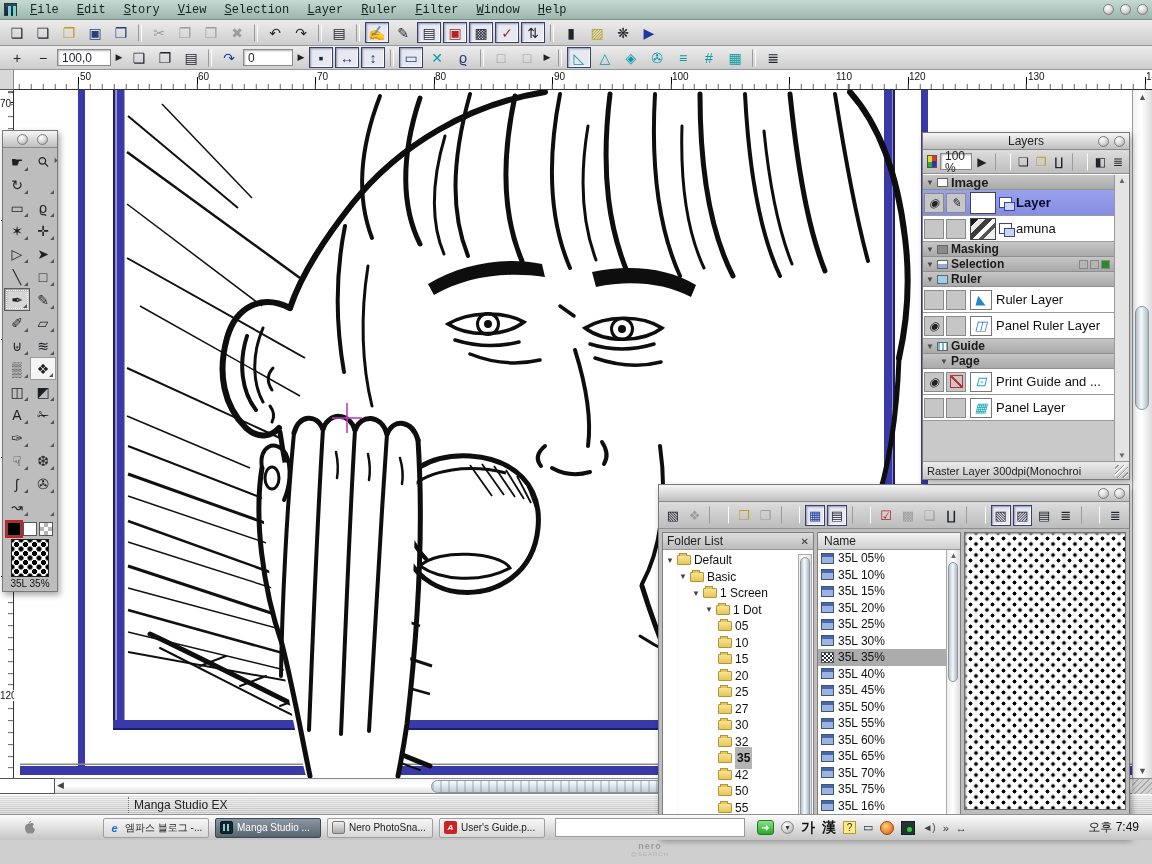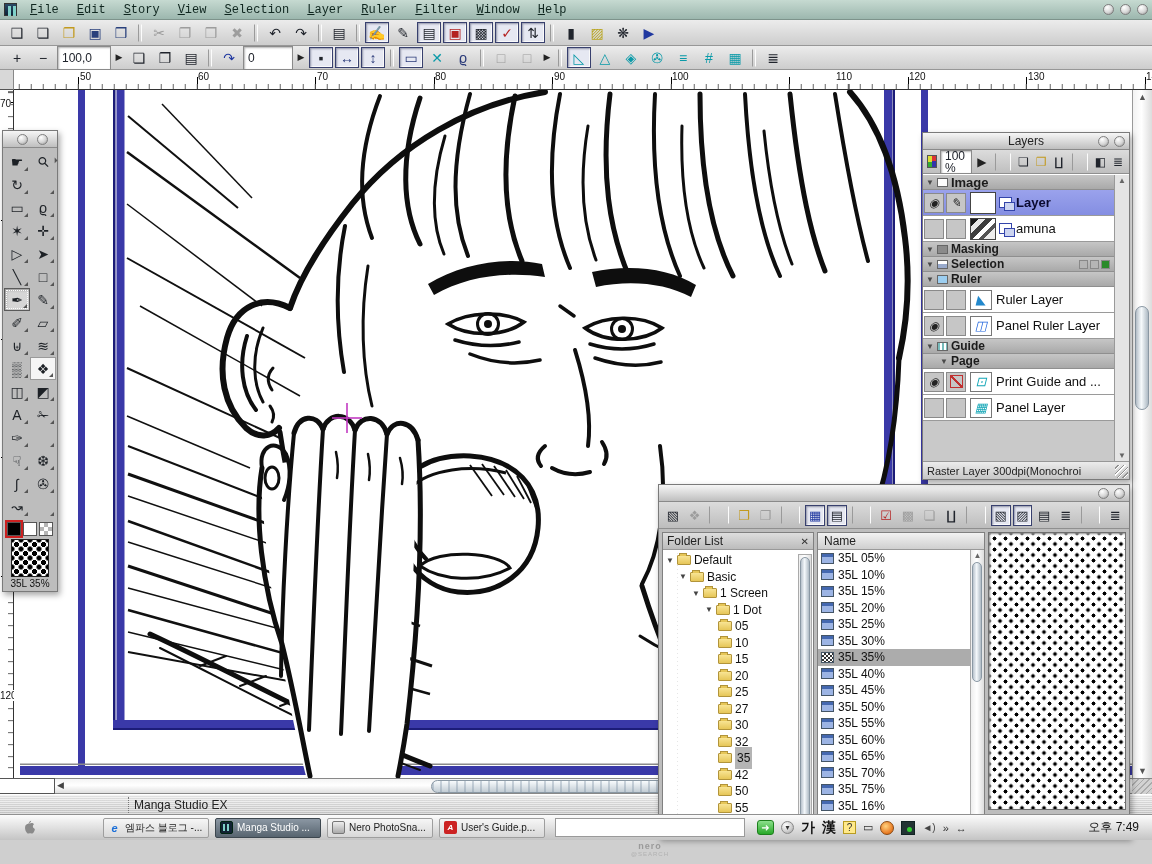--- a/index.html
+++ b/index.html
@@ -33,21 +33,21 @@
   .toolbar { display:flex; align-items:center; padding:0 4px;
     background:linear-gradient(#ececec,#cdcdcd); border-bottom:1px solid #979797; }
   .t1 { height:26px; } .t2 { height:24px; }
   .tbtn { width:24px; height:21px; display:flex; align-items:center; justify-content:center;
     font-size:14px; line-height:1; color:#20242c; border:1px solid transparent; margin:0 1px; }
   .tbtn.pressed { border:1px solid #38406e; background:#e6e8f2;
     box-shadow:inset 1px 1px 2px rgba(20,24,60,.4), inset -1px -1px 0 #fff; }
   .tbtn.dim { color:#9d9d9d; }
   .tbtn.sep { width:4px; height:18px; border-left:1px solid #9a9a9a; border-right:1px solid #fcfcfc; margin:0 4px; }
   .tbtn.arr { width:12px; font-size:9px; color:#222; }
-  .tbtn.fieldbox { width:54px; height:24px; background:#fff; border:1px solid #8a8a8a;
+  .tbtn.fieldbox { width:54px; height:17px; background:#fff; border:1px solid #8a8a8a;
     box-shadow:inset 1px 1px 2px #b5b5b5; font-size:12px; justify-content:flex-start; padding-left:4px; }
   .tbtn.rot { width:50px; }
   .c-folder { color:#c29a1e; } .c-save { color:#29407c; } .c-red { color:#b42222; }
   .c-yellow { color:#b8a41e; } .c-blue { color:#2038a0; } .c-cyan { color:#0a9aa8; }
   .c-nav { color:#283878; } .rot45 { transform:rotate(-45deg); }
 
   
   .rulrow { height:20px; display:flex; background:#fff; }
   .rcorner { width:14px; background:#d8d8d8; border-right:1px solid #888; border-bottom:1px solid #555; }
   .hruler { flex:1; position:relative; background:#fff; border-bottom:1px solid #333;
@@ -226,25 +226,25 @@
   .fheader { height:17px; flex:0 0 17px; display:flex; align-items:center; font-size:12px; color:#222; padding:0 4px;
     background:linear-gradient(#dedede,#bcbcbc); border-bottom:1px solid #999; }
   .fheader .x { margin-left:auto; font-size:10px; color:#333; }
   .ftree { flex:1; overflow:hidden; padding-top:2px; position:relative;
     background-image:repeating-linear-gradient(0deg, transparent 0 3px, rgba(120,120,120,.18) 3px 4px);
     background-size:1px 100%; background-repeat:no-repeat; background-position:14px 0; }
   .trow { height:16.5px; display:flex; align-items:center; gap:3px; font-size:12px; color:#111; padding-left:3px; }
   .texp { font-size:8px; color:#444; }
   .folder { width:14px; height:10px; flex:0 0 14px; background:linear-gradient(#f8e494,#e6c658); border:1px solid #b2943a; border-radius:1px; position:relative; }
   .folder::before { content:""; position:absolute; top:-3px; left:1px; width:6px; height:2px; background:#e6c658; border:1px solid #b2943a; border-bottom:none; }
-  .tlabel.sel { background:#b4b4b4; padding:4px 2px; }
+  .tlabel.sel { background:#b4b4b4; padding:4px 2px;font-weight:bold; }
   .ftree-scroll { position:absolute; right:1px; top:21px; bottom:3px; width:14px; background:linear-gradient(90deg,#eee,#fff 45%,#ddd); border:1px solid #aaa; }
   .ftree-scroll .pill { position:absolute; left:1px; top:2px; bottom:2px; width:10px; border-radius:5px;
     border:1px solid #8a98a4; background:linear-gradient(90deg,#b8c2cc,#f4f8fb 45%,#aebac4); }
-  .namepane { width:168px; display:flex; flex-direction:column; border:1px solid #808080; background:#fff; }
+  .namepane { width:144px; display:flex; flex-direction:column; border:1px solid #808080; background:#fff; }
   .nheader { height:17px; flex:0 0 17px; display:flex; align-items:center; font-size:12px; color:#222; padding:0 6px;
     background:linear-gradient(#f2f2f2,#cfcfcf); border-bottom:1px solid #999; }
   .nbody { flex:1; display:flex; overflow:hidden; }
   .nlist { flex:1; overflow:hidden; }
   .nrow { height:16.5px; display:flex; align-items:center; gap:4px; font-size:12px; color:#111; padding-left:3px; }
   .nrow.sel { background:#acacac; }
   .nico { width:13px; height:11px; flex:0 0 13px; border:1px solid #456; background:linear-gradient(#d8e4fa 30%, #9cb4e4 30%); position:relative; }
   .nico::before { content:""; position:absolute; left:0; top:0; right:0; height:3px; background:#4468b0; }
   .nico.nsel { background:
       linear-gradient(45deg,#333 25%,transparent 25%,transparent 75%,#333 75%),

